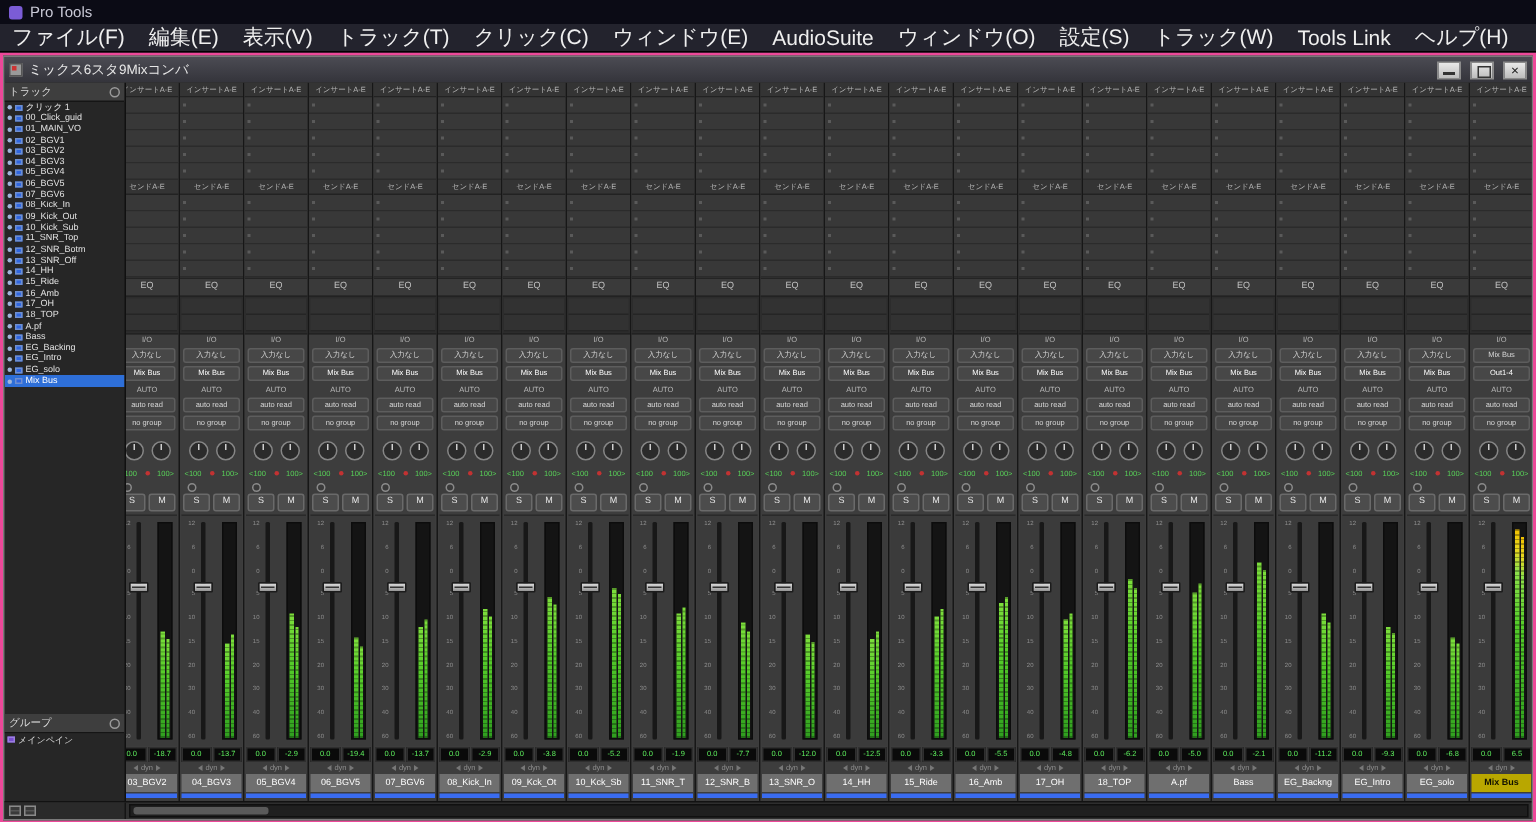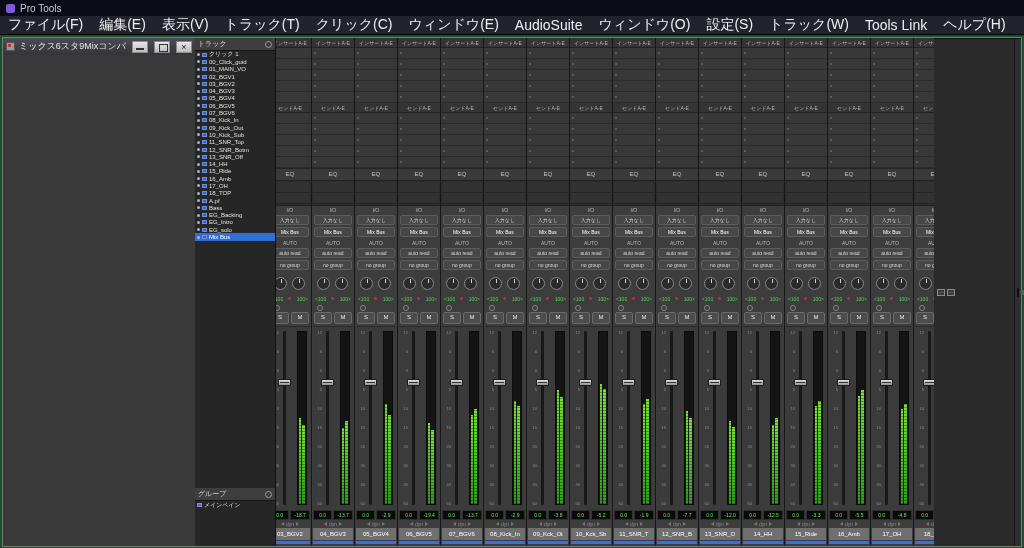--- a/index.html
+++ b/index.html
@@ -1,29 +1,29 @@
 <!DOCTYPE html>
 <html><head>
 <meta charset="utf-8">
 <style>
   *{box-sizing:border-box;margin:0;padding:0;border:0;font-family:"Liberation Sans",sans-serif}
   html,body{width:1024px;height:548px;overflow:hidden;background:#000}
-  .desktop{position:relative;width:1024px;height:548px;background:#14532d;overflow:hidden}
+  .desktop{position:relative;width:1024px;height:548px;background:#ec4899;overflow:hidden}
 
   
   .os-bar{height:16px;background:#0b0b15;display:flex;align-items:center;gap:5px;padding:0 6px}
   .pt-icon{width:9px;height:9px;border-radius:2px;background:#7b5cd6}
   .os-title{font-size:10px;color:#c9c9d6}
 
   
   .menubar{height:19px;background:#23232d;display:flex;align-items:center;border-bottom:1px solid #000}
   .menu-item{font-size:14px;color:#efefef;padding:0 8px;height:100%;display:flex;align-items:center;white-space:nowrap;cursor:default}
 
   
-  .mix-window{position:absolute;top:37px;left:2px;right:2px;bottom:1px;background:#3a3a3a;border:1px solid #7a7a7a;display:flex;flex-direction:row}
+  .mix-window{position:absolute;top:37px;left:2px;right:2px;bottom:1px;background:#3a3a3a;border:1px solid #7a7a7a;display:flex;flex-direction:column}
   .mix-titlebar{height:17px;background:linear-gradient(#4b4b53,#34343b);display:flex;align-items:center;padding:0 3px;gap:4px;flex:0 0 17px}
   .mix-icon{width:9px;height:9px;background:#9a9a9a;border:1px solid #555;position:relative}
   .mix-icon::after{content:"";position:absolute;left:1px;top:1px;width:3px;height:3px;background:#c33}
   .mix-title{font-size:9px;color:#e8e8e8;flex:1;white-space:nowrap;overflow:hidden}
   .win-btn{width:16px;height:12px;background:linear-gradient(#e8e8e8,#bdbdbd);border:1px solid #8b8b8b;margin-left:2px;position:relative;font-size:9px;line-height:10px;color:#222;text-align:center}
   .win-btn.min::after{content:"";position:absolute;left:3px;right:3px;bottom:2px;height:2px;background:#333}
   .win-btn.res::after{content:"";position:absolute;left:4px;top:2px;width:7px;height:6px;border:1px solid #333}
 
   .mix-body{flex:1;display:flex;overflow:hidden}
 

